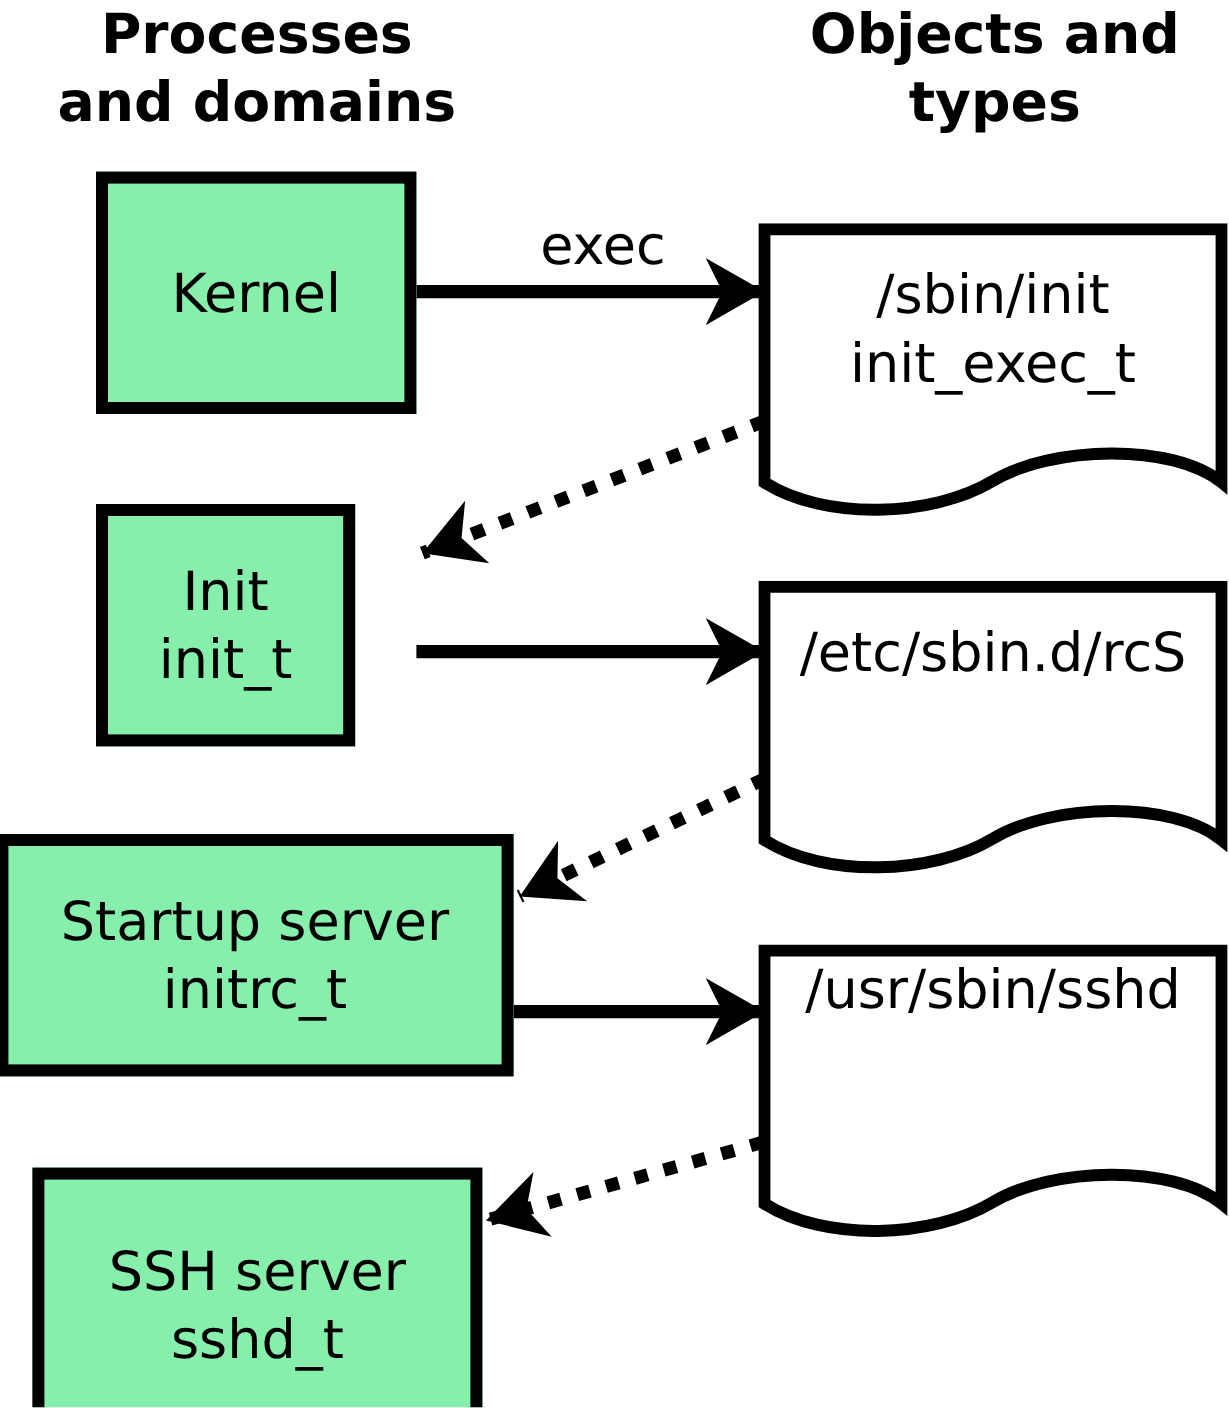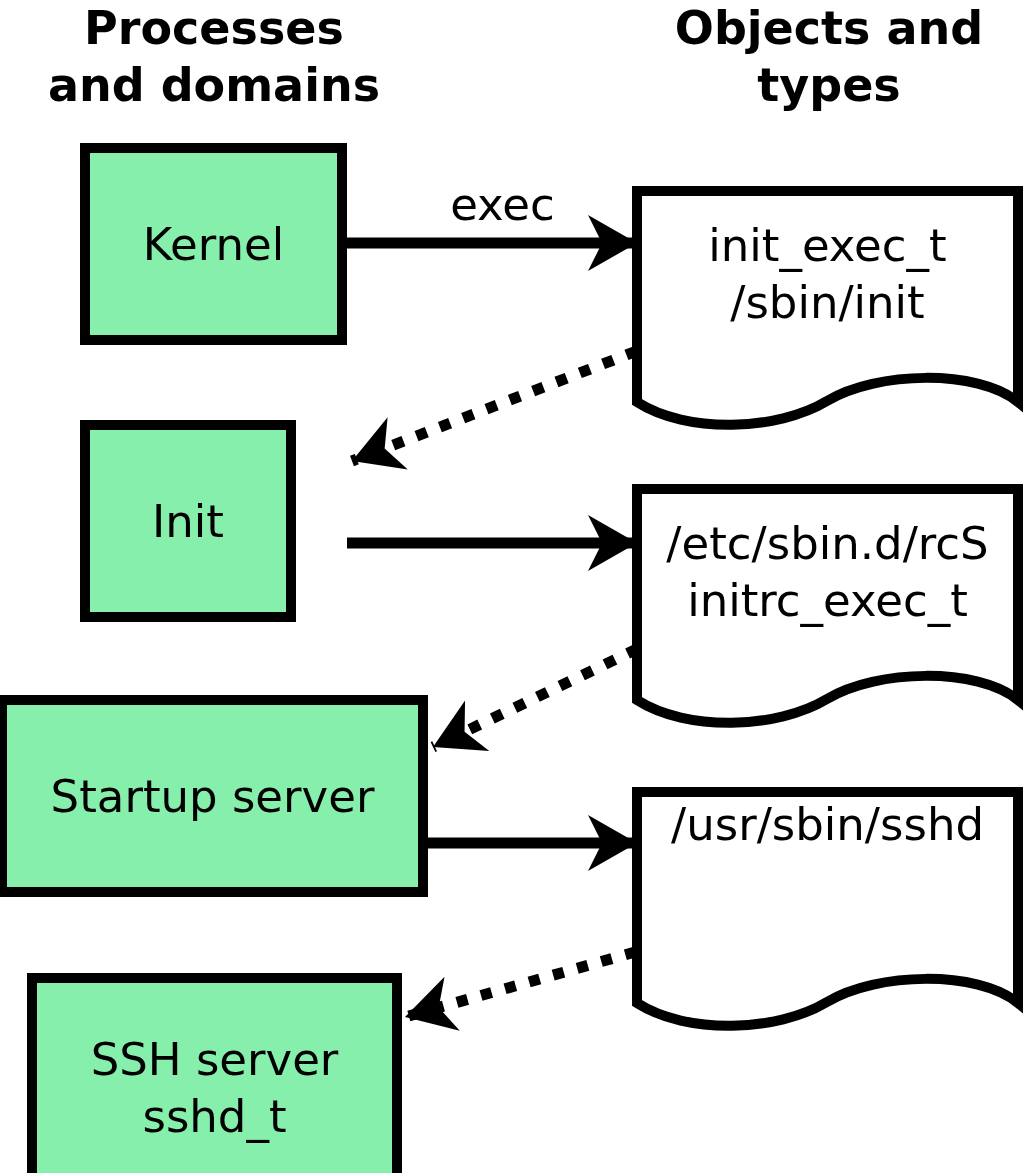--- a/index.html
+++ b/index.html
@@ -57,43 +57,44 @@
     <line x1="660" y1="945" x2="405" y2="1017" stroke="#000" stroke-width="11" stroke-dasharray="11 14" marker-end="url(#ah)"></line>
   </svg>
 
   <div class="edgelabel">exec</div>
 
   <div class="pbox" style="left:80px;top:143px;width:267px;height:202px;">
     <div>Kernel</div>
   </div>
   <div class="pbox" style="left:80px;top:420px;width:216px;height:202px;">
     <div>Init</div>
+    <div>init_t</div>
   </div>
   <div class="pbox" style="left:-3px;top:695px;width:431px;height:202px;">
     <div>Startup server</div>
+    <div>initrc_t</div>
   </div>
   <div class="pbox" style="left:27px;top:973px;width:375px;height:229px;">
     <div>SSH server</div>
     <div>sshd_t</div>
   </div>
 
   <svg class="docsvg" style="top:186px;" viewBox="0 0 391 260">
     <path d="M5,5 H386 V216 C345,183 245,185 195,215 C145,245 55,248 5,216 Z" fill="#ffffff" stroke="#000000" stroke-width="10"></path>
   </svg>
   <div class="doclabel" style="top:217px;">
+    <div>/sbin/init</div>
     <div>init_exec_t</div>
-    <div>/sbin/init</div>
   </div>
 
   <svg class="docsvg" style="top:484px;" viewBox="0 0 391 260">
     <path d="M5,5 H386 V216 C345,183 245,185 195,215 C145,245 55,248 5,216 Z" fill="#ffffff" stroke="#000000" stroke-width="10"></path>
   </svg>
   <div class="doclabel" style="top:515px;">
     <div>/etc/sbin.d/rcS</div>
-    <div>initrc_exec_t</div>
   </div>
 
   <svg class="docsvg" style="top:787px;" viewBox="0 0 391 260">
     <path d="M5,5 H386 V216 C345,183 245,185 195,215 C145,245 55,248 5,216 Z" fill="#ffffff" stroke="#000000" stroke-width="10"></path>
   </svg>
   <div class="doclabel" style="top:796px;">
     <div>/usr/sbin/sshd</div>
   </div>
 
 </div>

